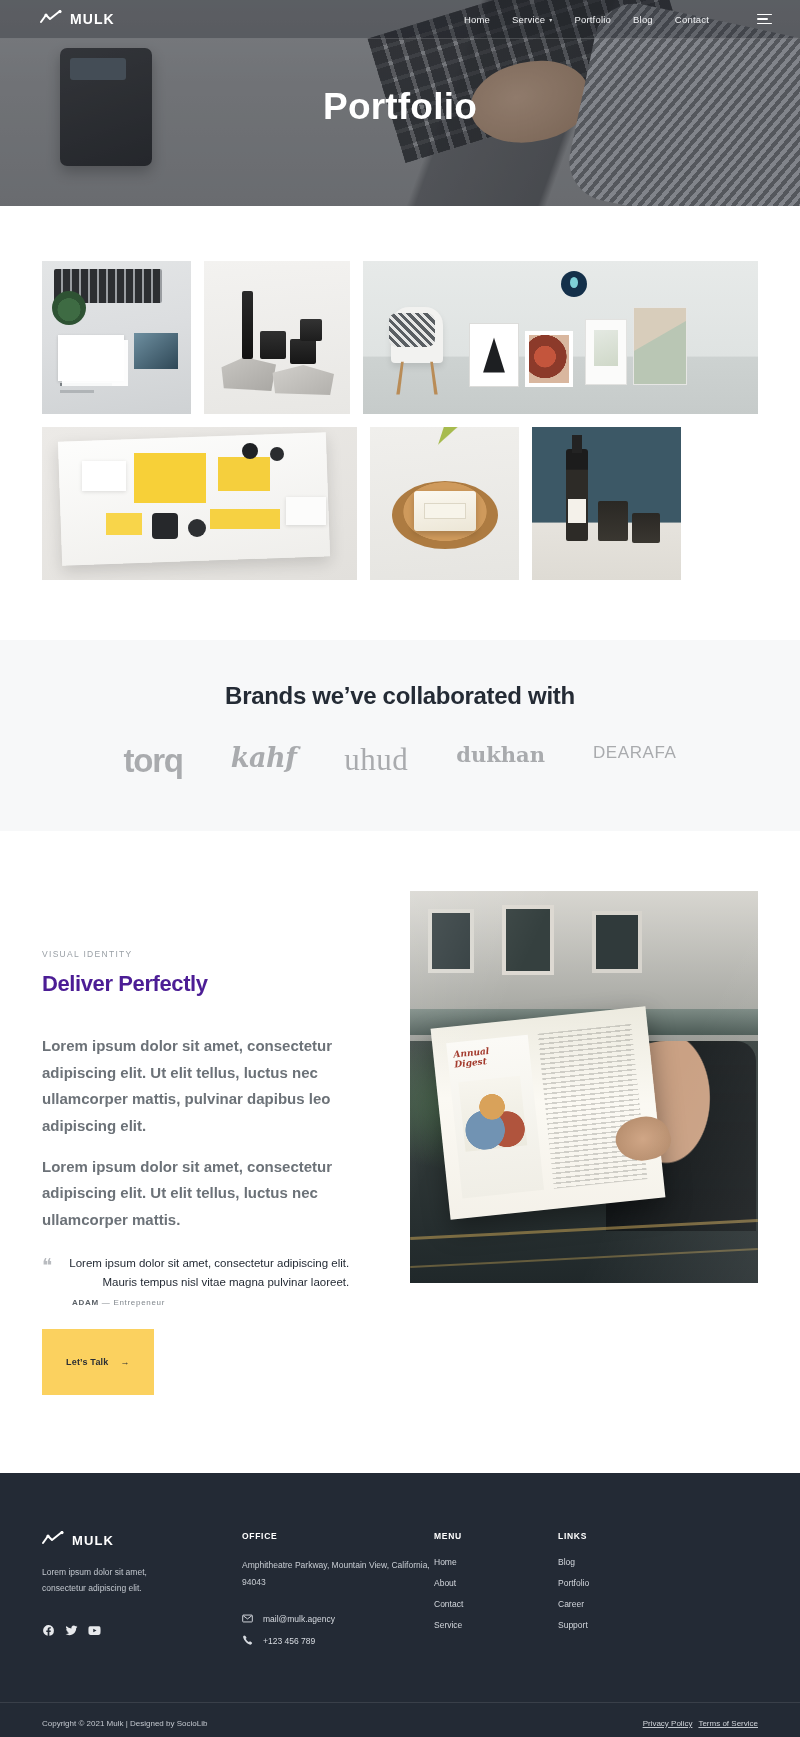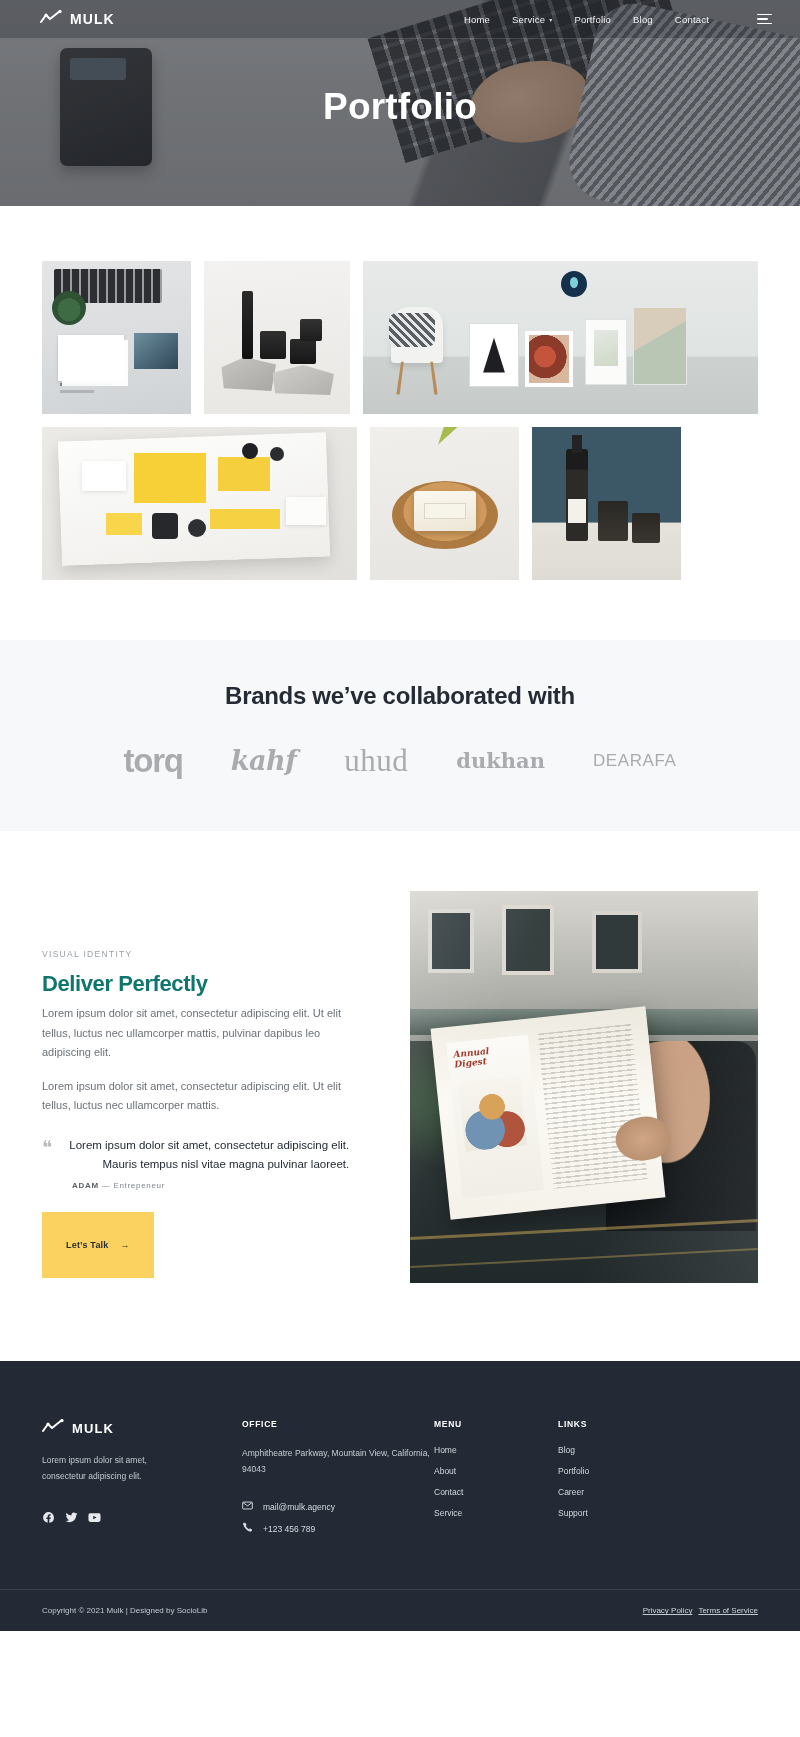--- a/index.html
+++ b/index.html
@@ -238,21 +238,20 @@
   }
   .brands h2 {
     font-size: 24px;
     font-weight: 700;
     letter-spacing: -.3px;
     color: #242b35;
     margin-bottom: 34px;
   }
   .brand-row {
     display: flex;
-    align-items: center;
     justify-content: center;
     gap: 48px;
   }
   .logo { color: #a9abae; line-height: 1; }
   .logo-torq { font-size: 33px; font-weight: 700; letter-spacing: -1.2px; font-family: "Liberation Sans", sans-serif; }
   .logo-kahf { font-size: 27px; font-style: italic; font-weight: 700; font-family: "DejaVu Serif", serif; letter-spacing: -.5px; }
   .logo-uhud { font-size: 31px; font-weight: 400; font-family: "Liberation Serif", serif; letter-spacing: .5px; }
   .logo-dukhan { font-size: 21px; font-weight: 700; font-family: "DejaVu Serif", serif; }
   .logo-dearafa { font-size: 17px; font-weight: 400; letter-spacing: .6px; font-family: "Liberation Sans", sans-serif; }
 
@@ -267,30 +266,31 @@
   .eyebrow {
     font-size: 8.5px;
     letter-spacing: 1.3px;
     color: #9aa0a6;
     text-transform: uppercase;
     margin-bottom: 12px;
   }
   .feat-title {
     font-size: 22px;
     font-weight: 700;
-    color: #0f766e;
+    color: #4c1d95;
     letter-spacing: -.4px;
-    margin-bottom: 7px;
+    margin-bottom: 36px;
   }
   .feat-p {
-    font-size: 11px;
+    font-size: 15px;
     line-height: 1.78;
     color: #6c7278;
     margin-bottom: 14px;
     max-width: 300px;
+    font-weight: bold;
   }
   .quote {
     display: flex;
     gap: 11px;
     margin-top: 20px;
     margin-bottom: 6px;
   }
   .quote-mark {
     color: #b9bcc0;
     font-size: 19px;

